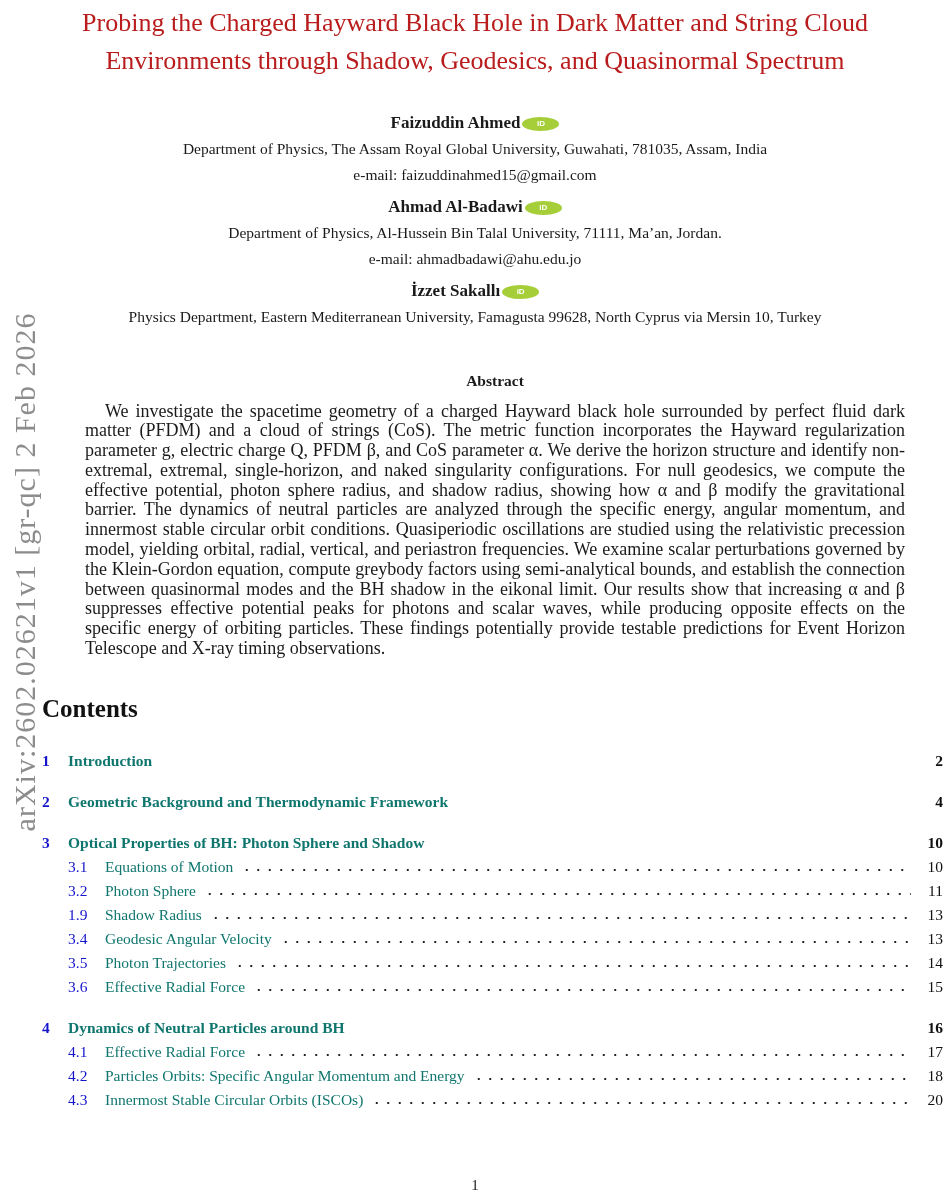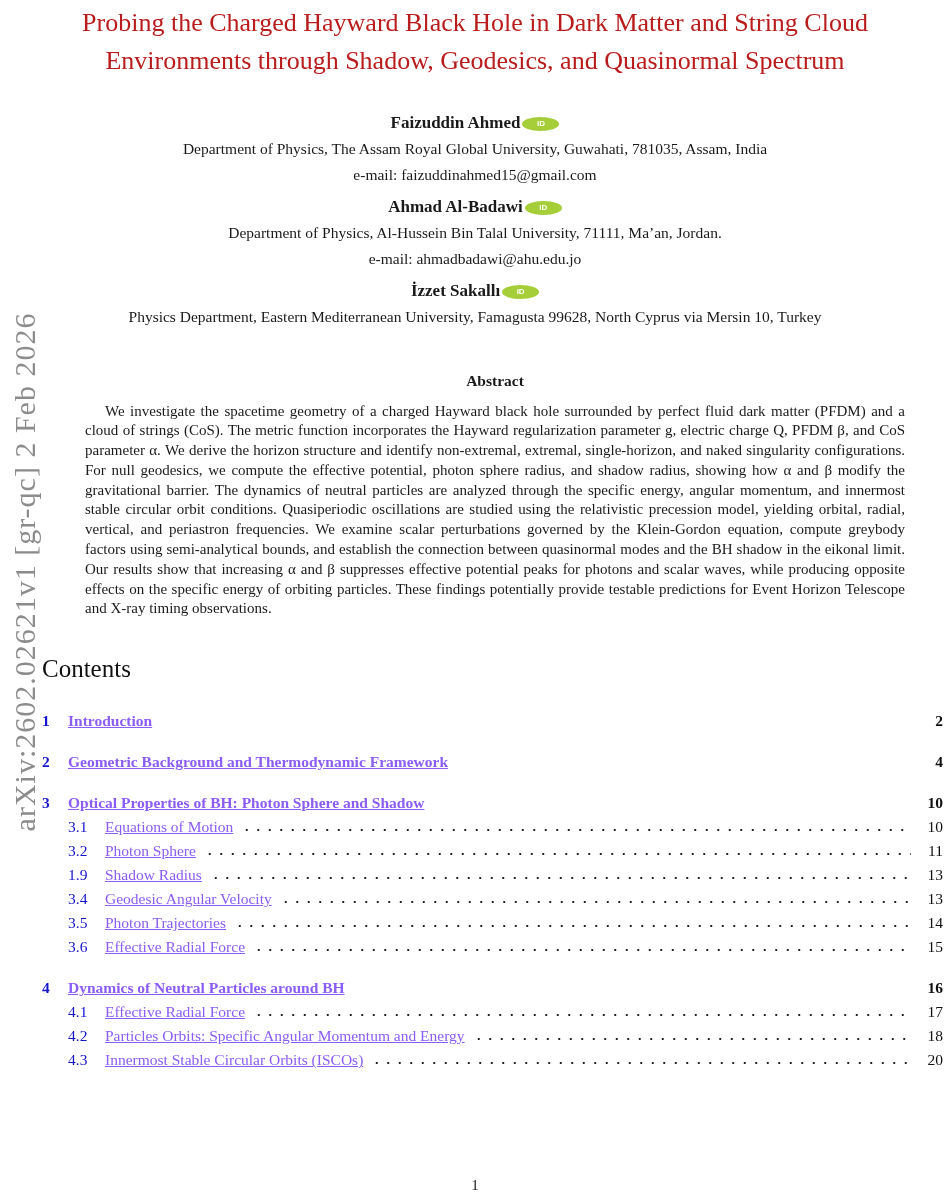--- a/index.html
+++ b/index.html
@@ -30,35 +30,35 @@
     display:inline-block; width:37px; height:14px; border-radius:50%;
     background:#a6ce39; color:#ffffff; font-family:"Liberation Sans",sans-serif;
     font-size:8px; font-weight:bold; line-height:14px; text-align:center;
     vertical-align:2px; margin-left:2px; cursor:pointer;
   }
 
   
   .abstract { margin:42px 45px 0 85px; }
   .abstract-heading { text-align:center; font-size:15.5px; font-weight:bold; }
   .abstract-text {
-    margin:12px 0 12px; font-size:15px; line-height:19.8px;
+    margin:12px 0 12px; font-size:18px; line-height:19.8px;
     text-align:justify; text-indent:20px;
   }
   .keywords { margin:22px 0 0; font-size:14.6px; }
   .keywords b { font-weight:bold; }
 
   
-  .contents-heading { margin:36px 0 0 42px; font-size:25px; font-weight:normal; color:#111; }
+  .contents-heading { margin:36px 0 0 42px; font-size:25px; font-weight:bold; color:#111; }
   .toc { margin:26px 7px 0 42px; font-size:15.5px; }
   .toc-row { display:flex; align-items:baseline; line-height:24px; cursor:pointer; }
   .toc-row.level1 { font-weight:bold; margin-top:17px; }
   .toc-row.level2 { padding-left:26px; }
   .toc-num { flex:none; width:26px; color:#1414cc; }
   .level2 .toc-num { width:37px; }
-  .toc-title { color:#8b5cf6; padding-right:6px; white-space:nowrap;text-decoration:underline; }
+  .toc-title { color:#0f766e; padding-right:6px; white-space:nowrap; }
   .leader {
     flex:1; height:6px; align-self:flex-end; margin:0 6px 6px 2px;
     background-image:radial-gradient(circle, #222 1.1px, transparent 1.5px);
     background-size:11.5px 6px; background-repeat:repeat-x; background-position:0 100%;
   }
   .level1 .leader { background:none; }
   .toc-page { flex:none; min-width:26px; text-align:right; color:#111; }
 
   
   .footer {

